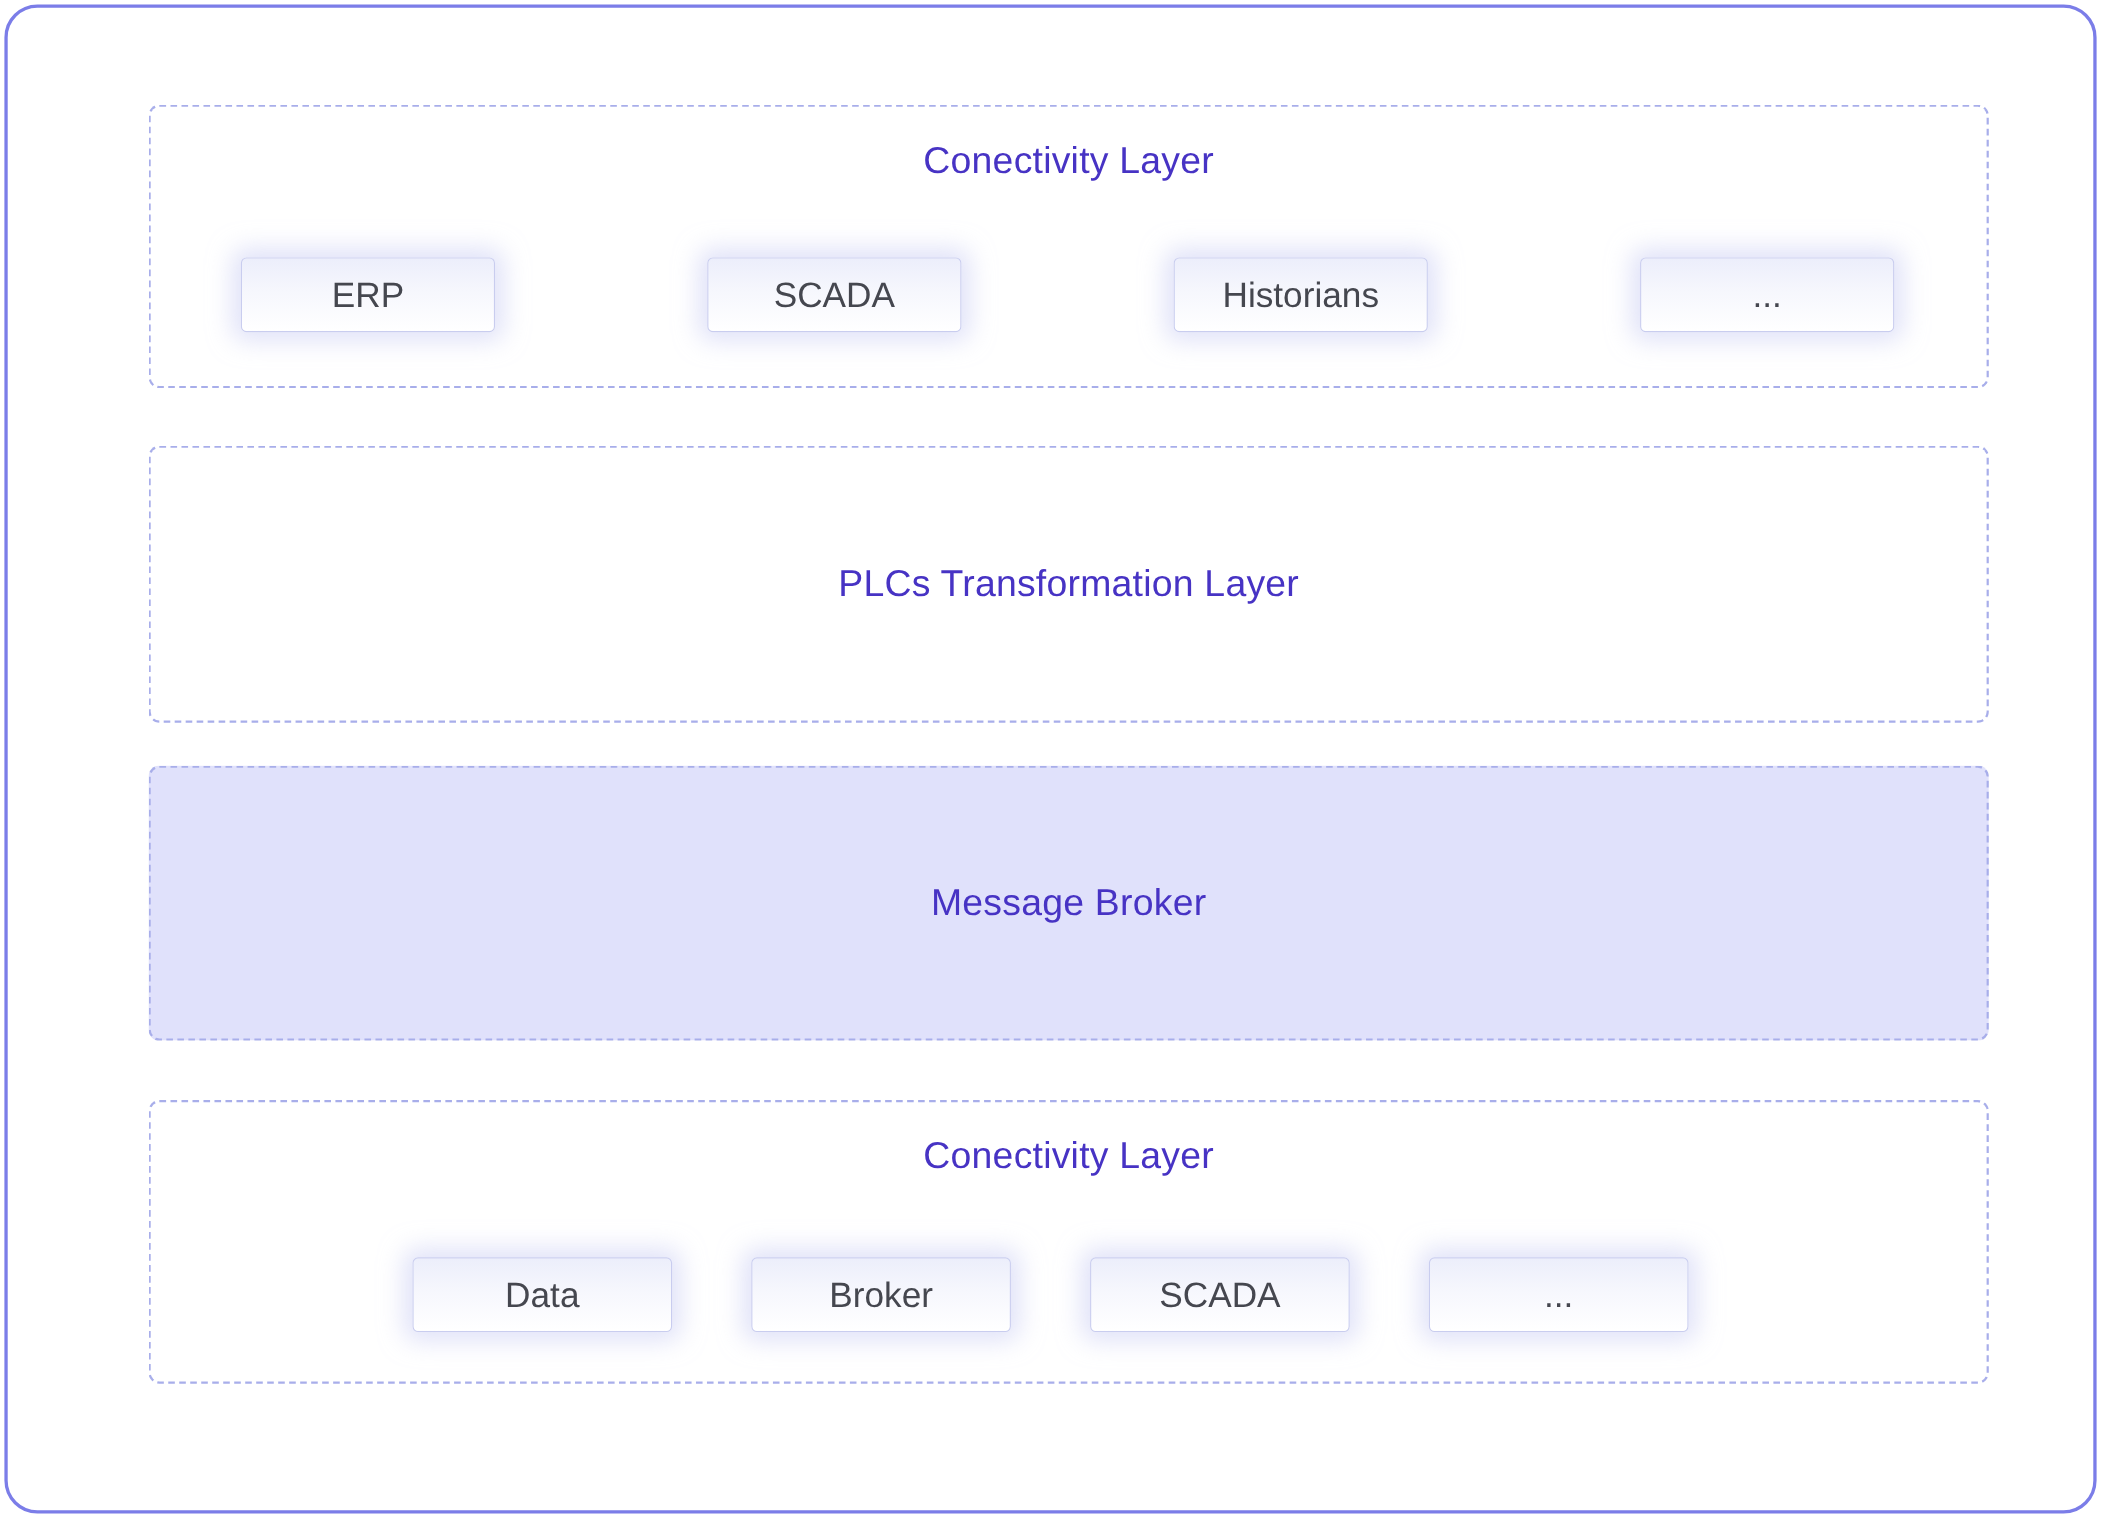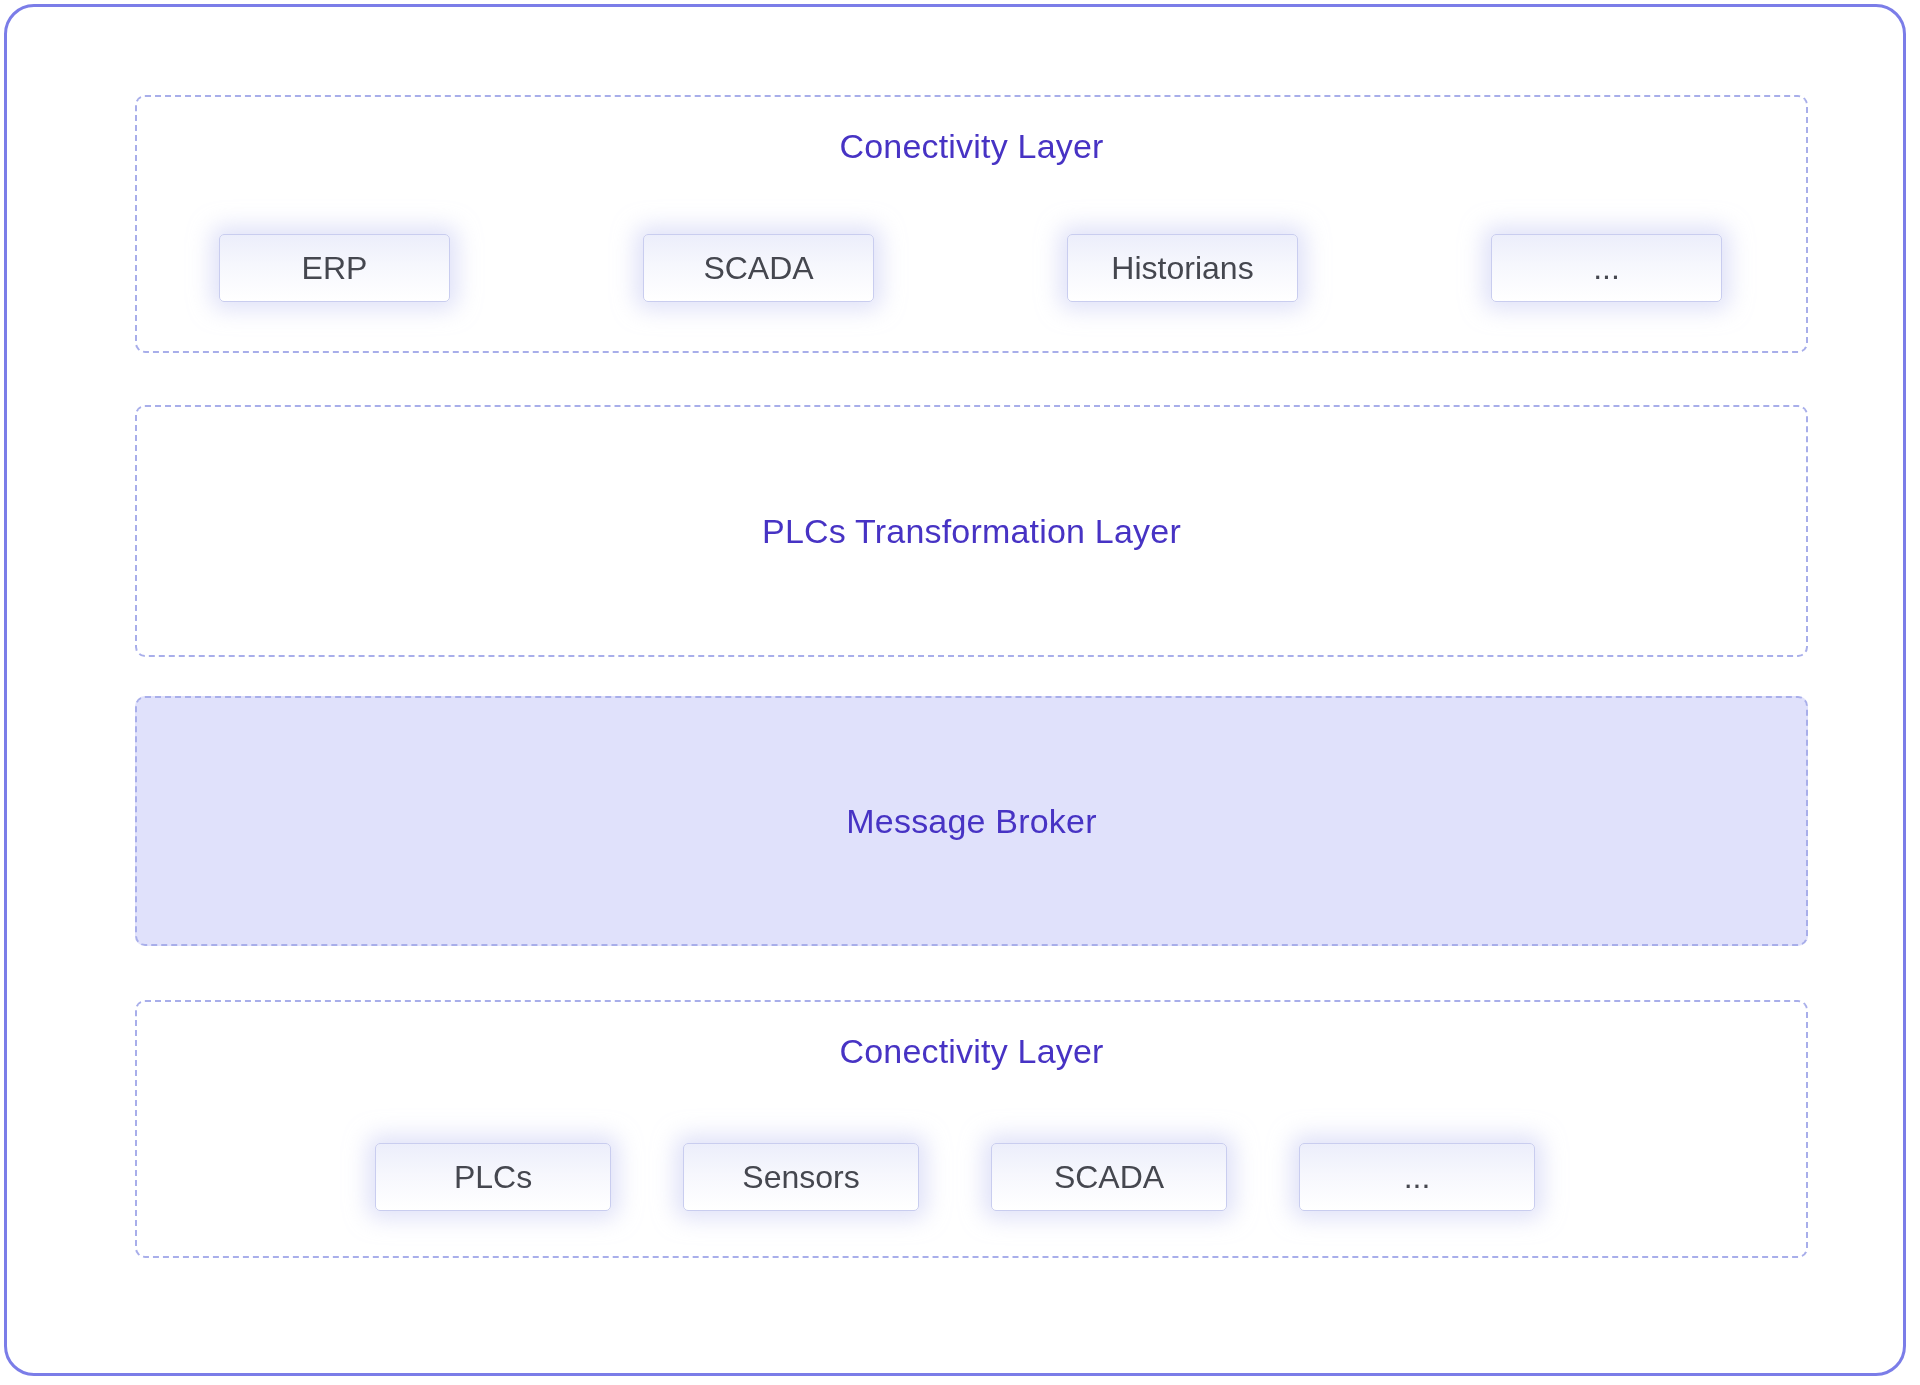--- a/index.html
+++ b/index.html
@@ -152,24 +152,24 @@
     </div>
 
     <div class="layer layer-broker">
       <div class="layer-title">Message Broker</div>
     </div>
 
     <div class="layer layer-connectivity-bottom">
       <div class="layer-title">Conectivity Layer</div>
       <div class="node-row node-row-bottom">
         <div class="node node-wide">
-          <span>PLCs</span>
+          <span>Data</span>
         </div>
         <div class="node node-wide">
-          <span>Sensors</span>
+          <span>Broker</span>
         </div>
         <div class="node node-wide">
           <span>SCADA</span>
         </div>
         <div class="node node-wide">
           <span>...</span>
         </div>
       </div>
     </div>
 

